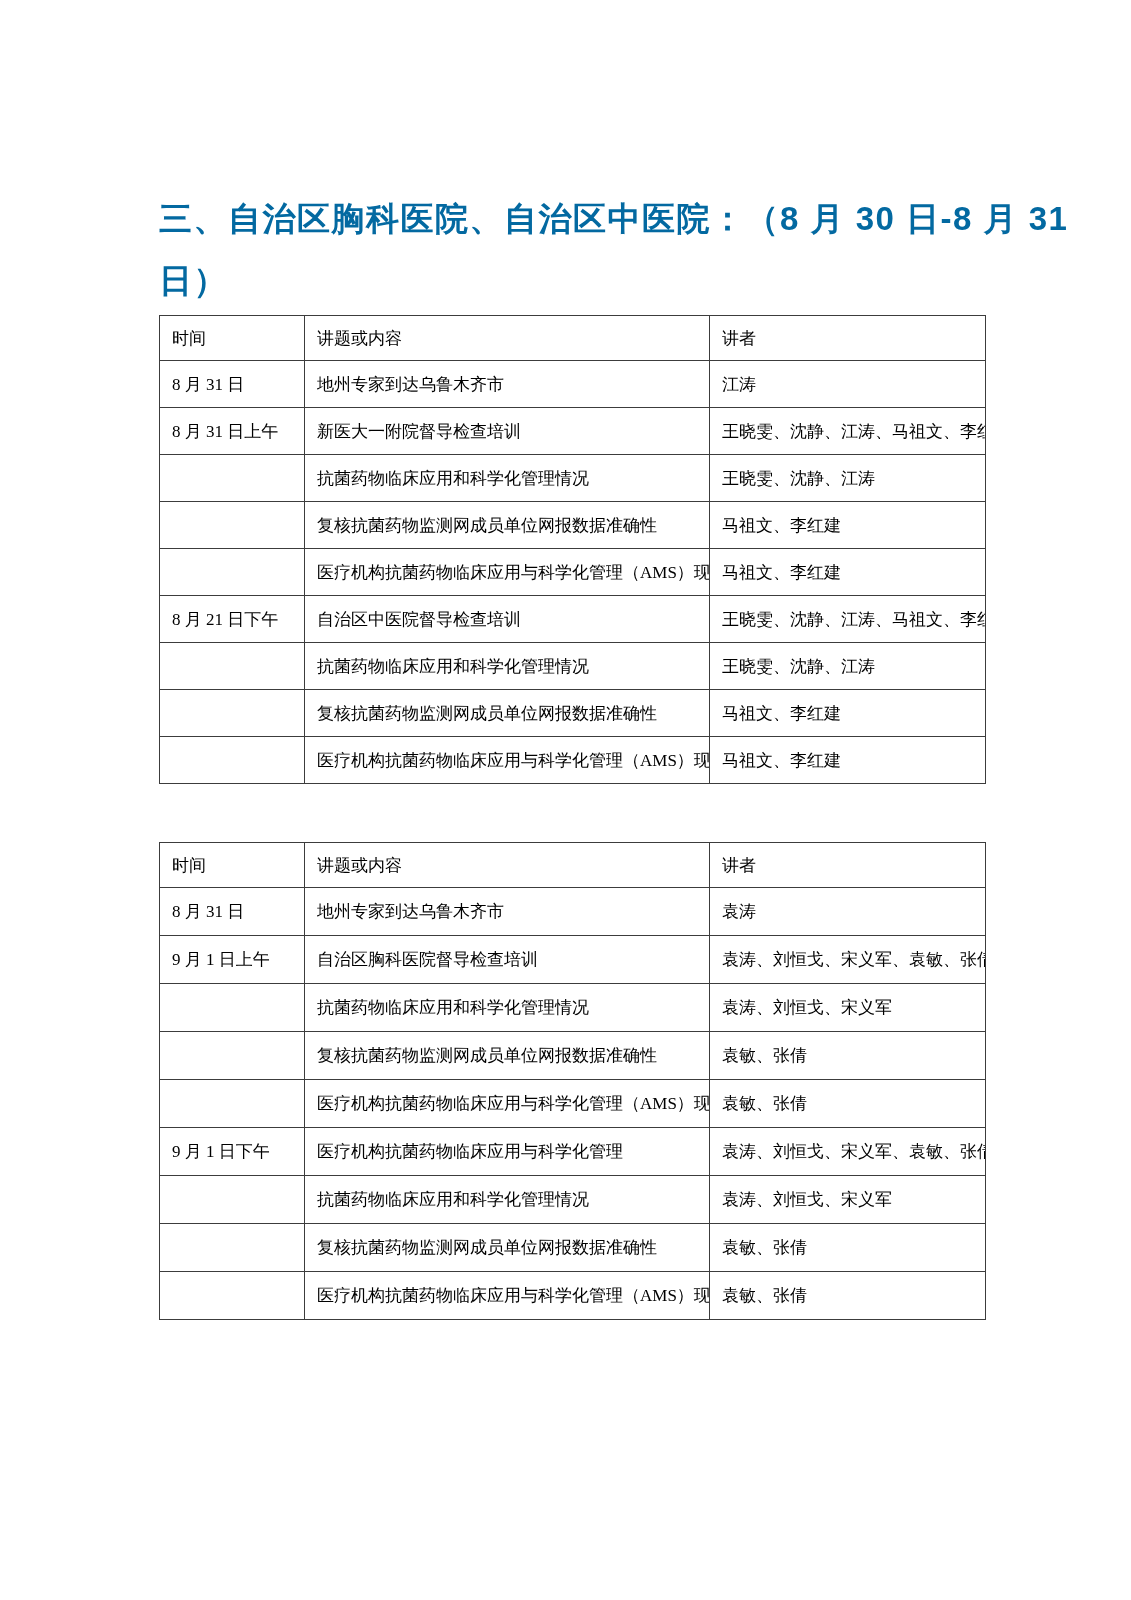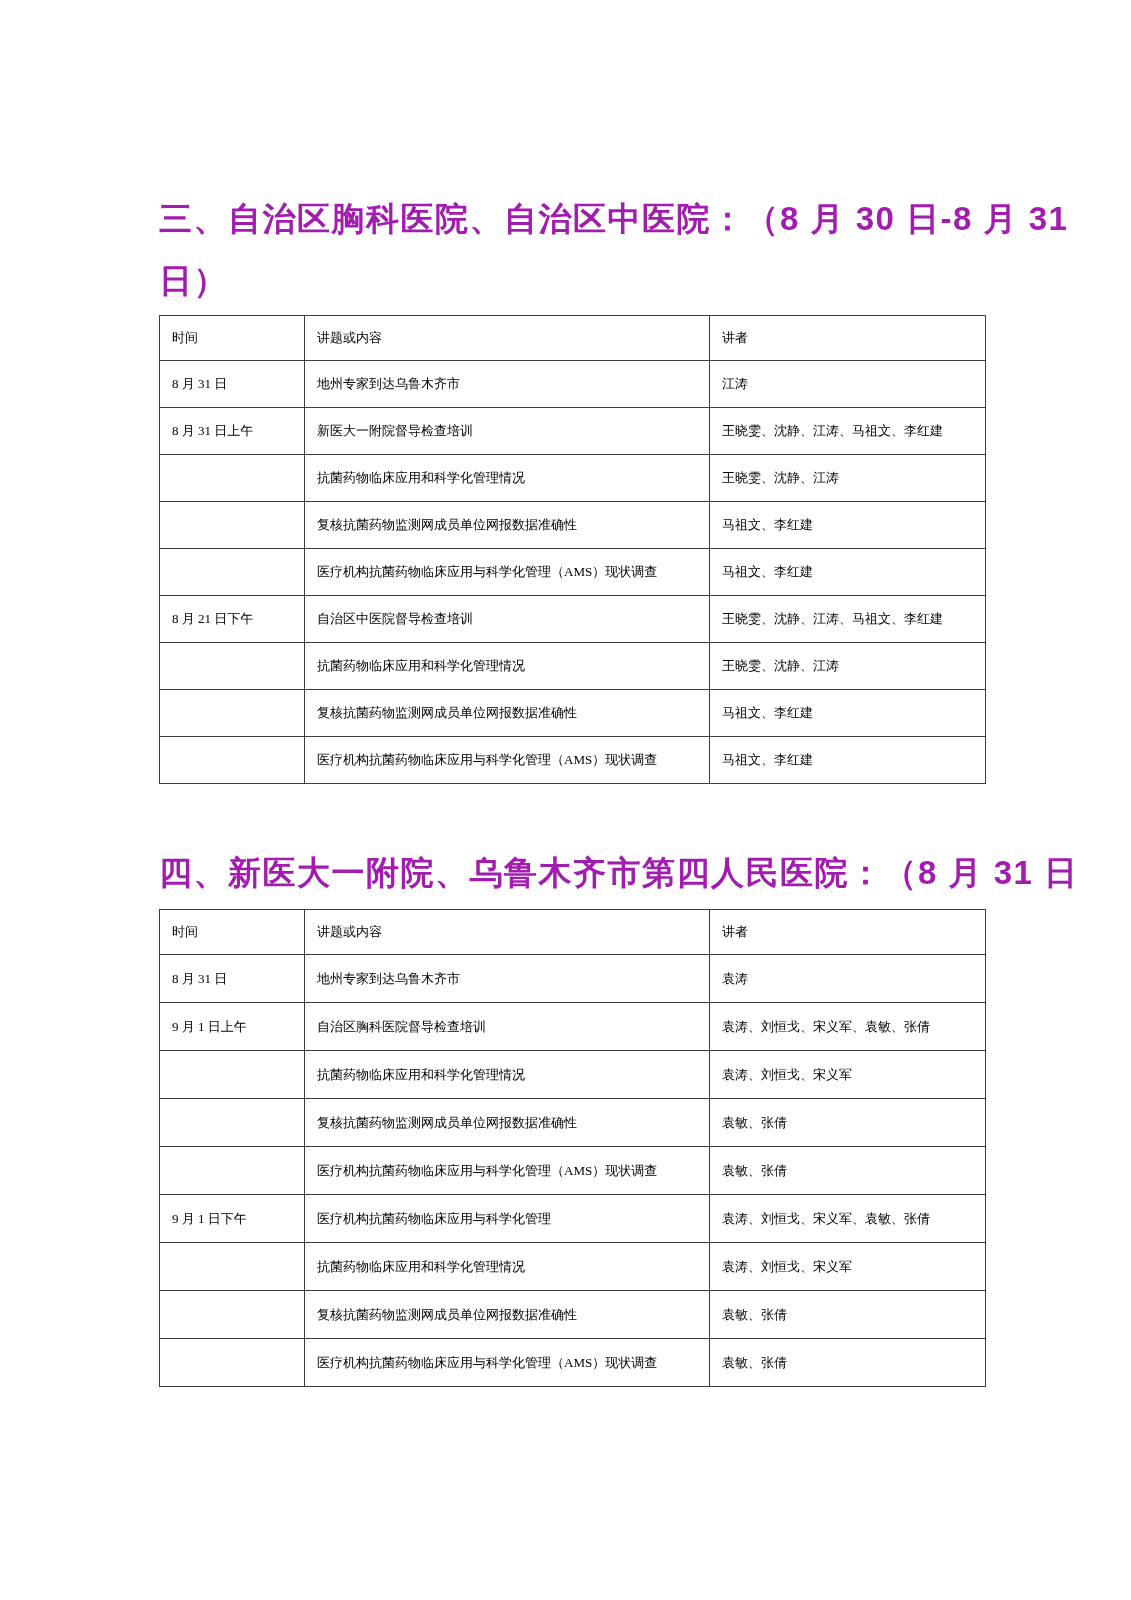--- a/index.html
+++ b/index.html
@@ -20,29 +20,29 @@
     background: #ffffff;
     box-sizing: border-box;
     padding-left: 159px;
   }
   .heading {
     font-family: "Liberation Sans", sans-serif;
     font-weight: 700;
     font-size: 33px;
     line-height: 62px;
     letter-spacing: 1.5px;
-    color: #a21caf;
+    color: #0369a1;
   }
   #heading-3 { margin-top: 188px; }
   #heading-4 { margin-top: 58px; }
   table.schedule {
     border-collapse: collapse;
     table-layout: fixed;
     width: 826px;
-    font-size: 13px;
+    font-size: 17px;
     color: #000000;
     font-family: "Liberation Serif", serif;
   }
   #table-3 { margin-top: 3px; }
   #table-4 { margin-top: 5px; }
   table.schedule th,
   table.schedule td {
     border: 1.5px solid #3c3c3c;
     padding: 0 12px;
     text-align: left;
@@ -127,21 +127,20 @@
             <td></td>
             <td>医疗机构抗菌药物临床应用与科学化管理（AMS）现状调查</td>
             <td>马祖文、李红建</td>
           </tr>
         </tbody>
     </table>
   </div>
 
   <div class="section">
     <div id="heading-4" class="heading">
-        <div>四、新医大一附院、乌鲁木齐市第四人民医院：（8 月 31 日</div>
       </div>
 
     <table id="table-4" class="schedule">
       <colgroup>
         <col class="col-time">
         <col class="col-topic">
         <col class="col-speaker">
       </colgroup>
       <thead>
         <tr>

